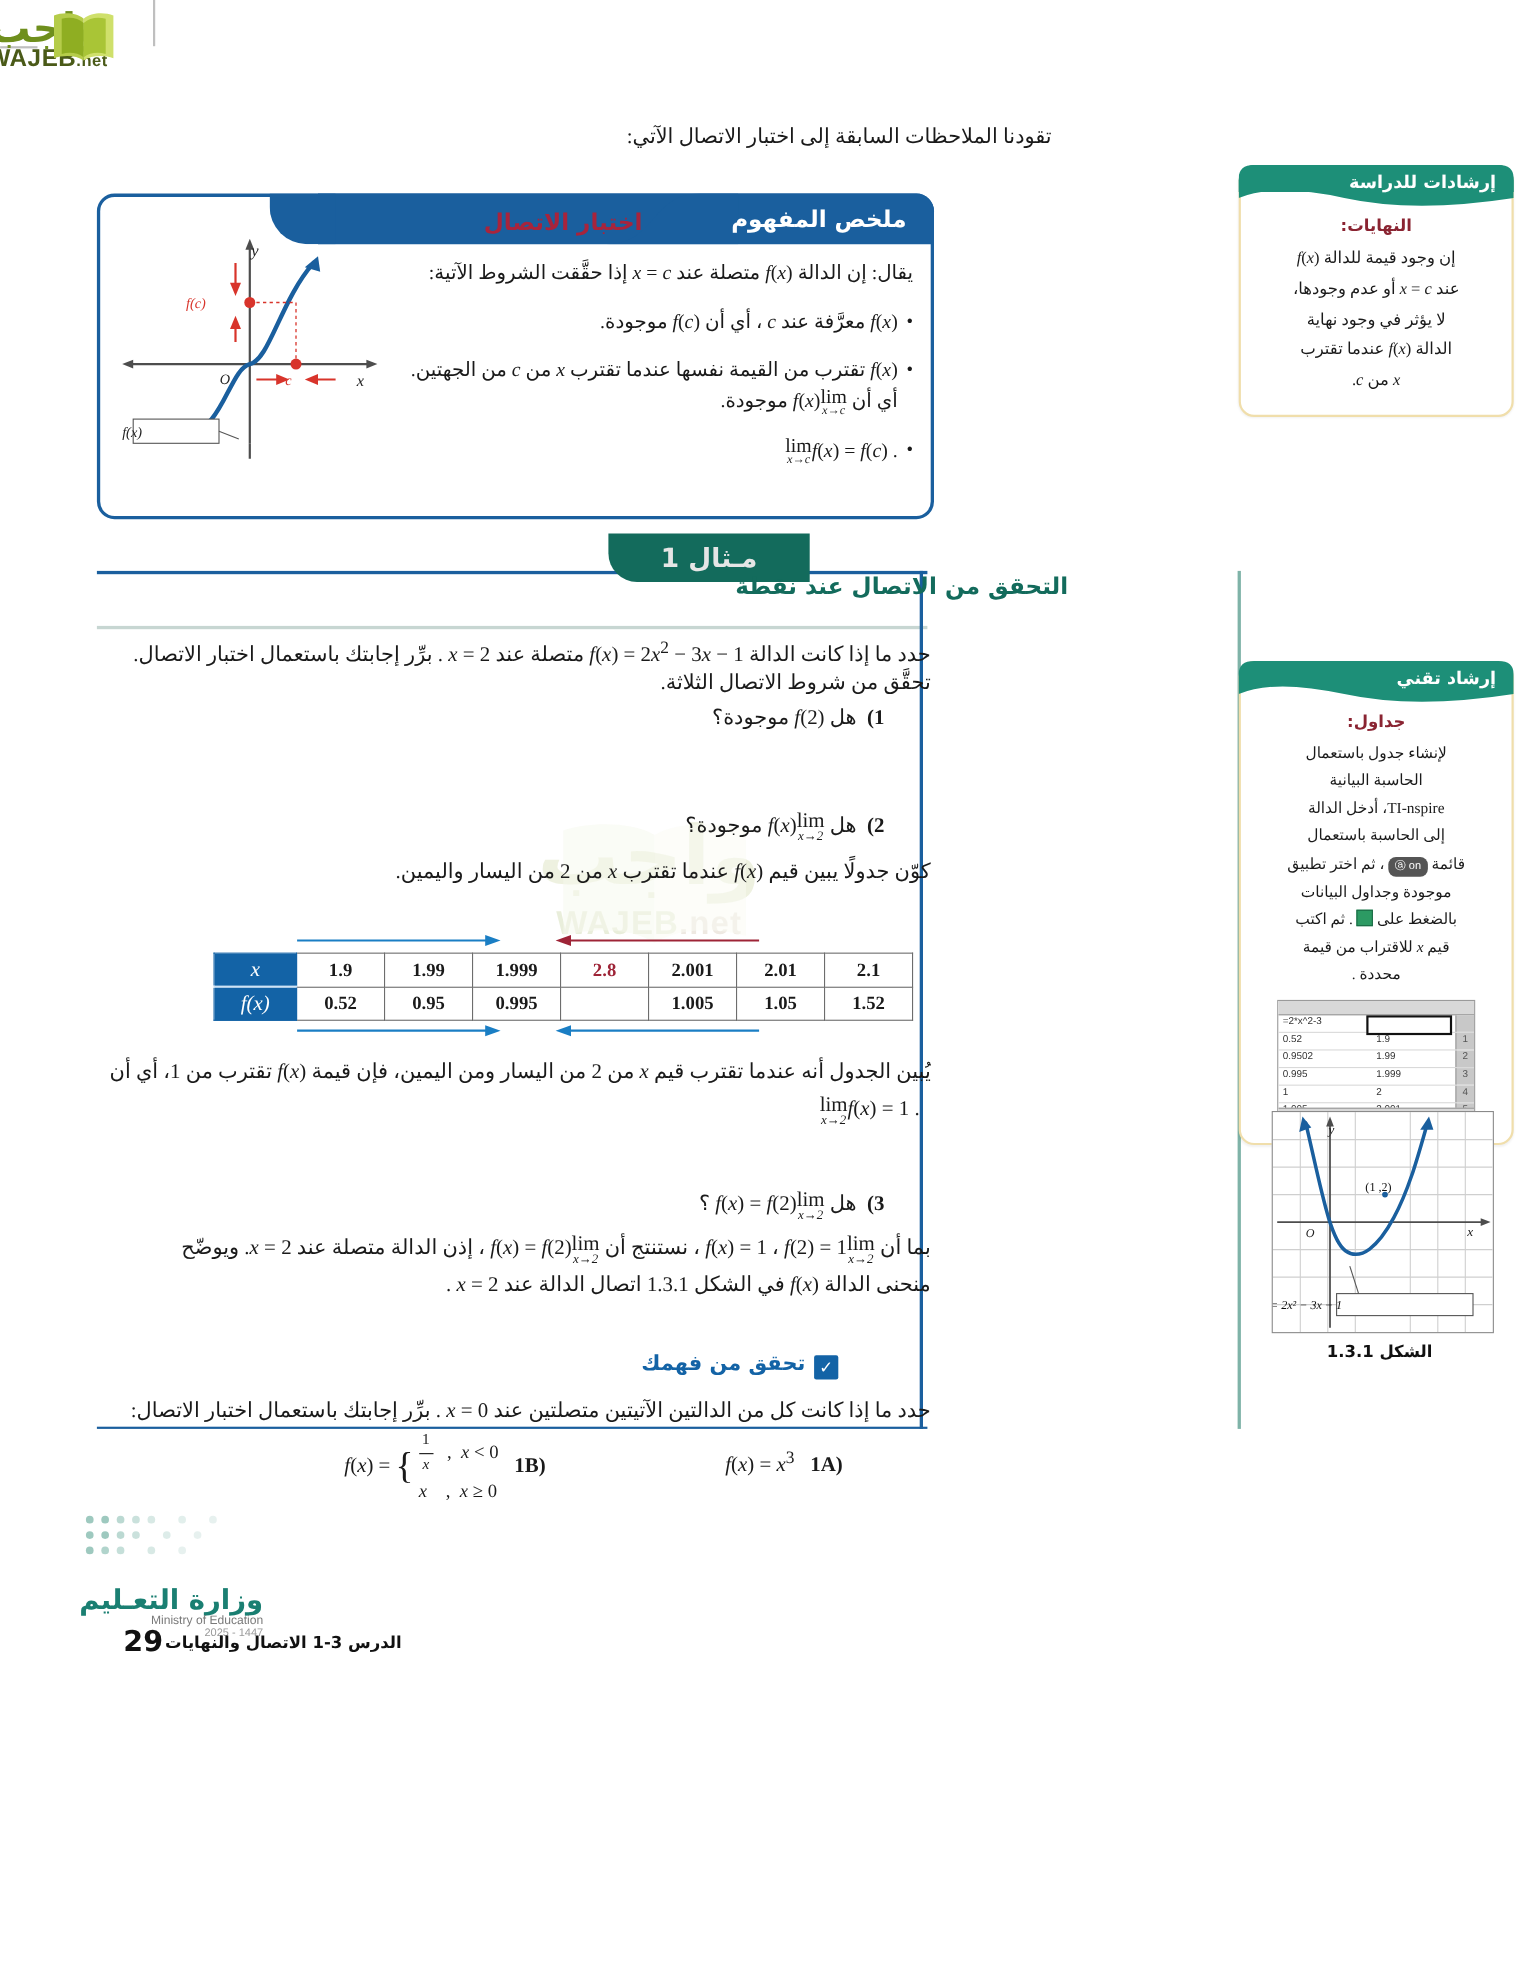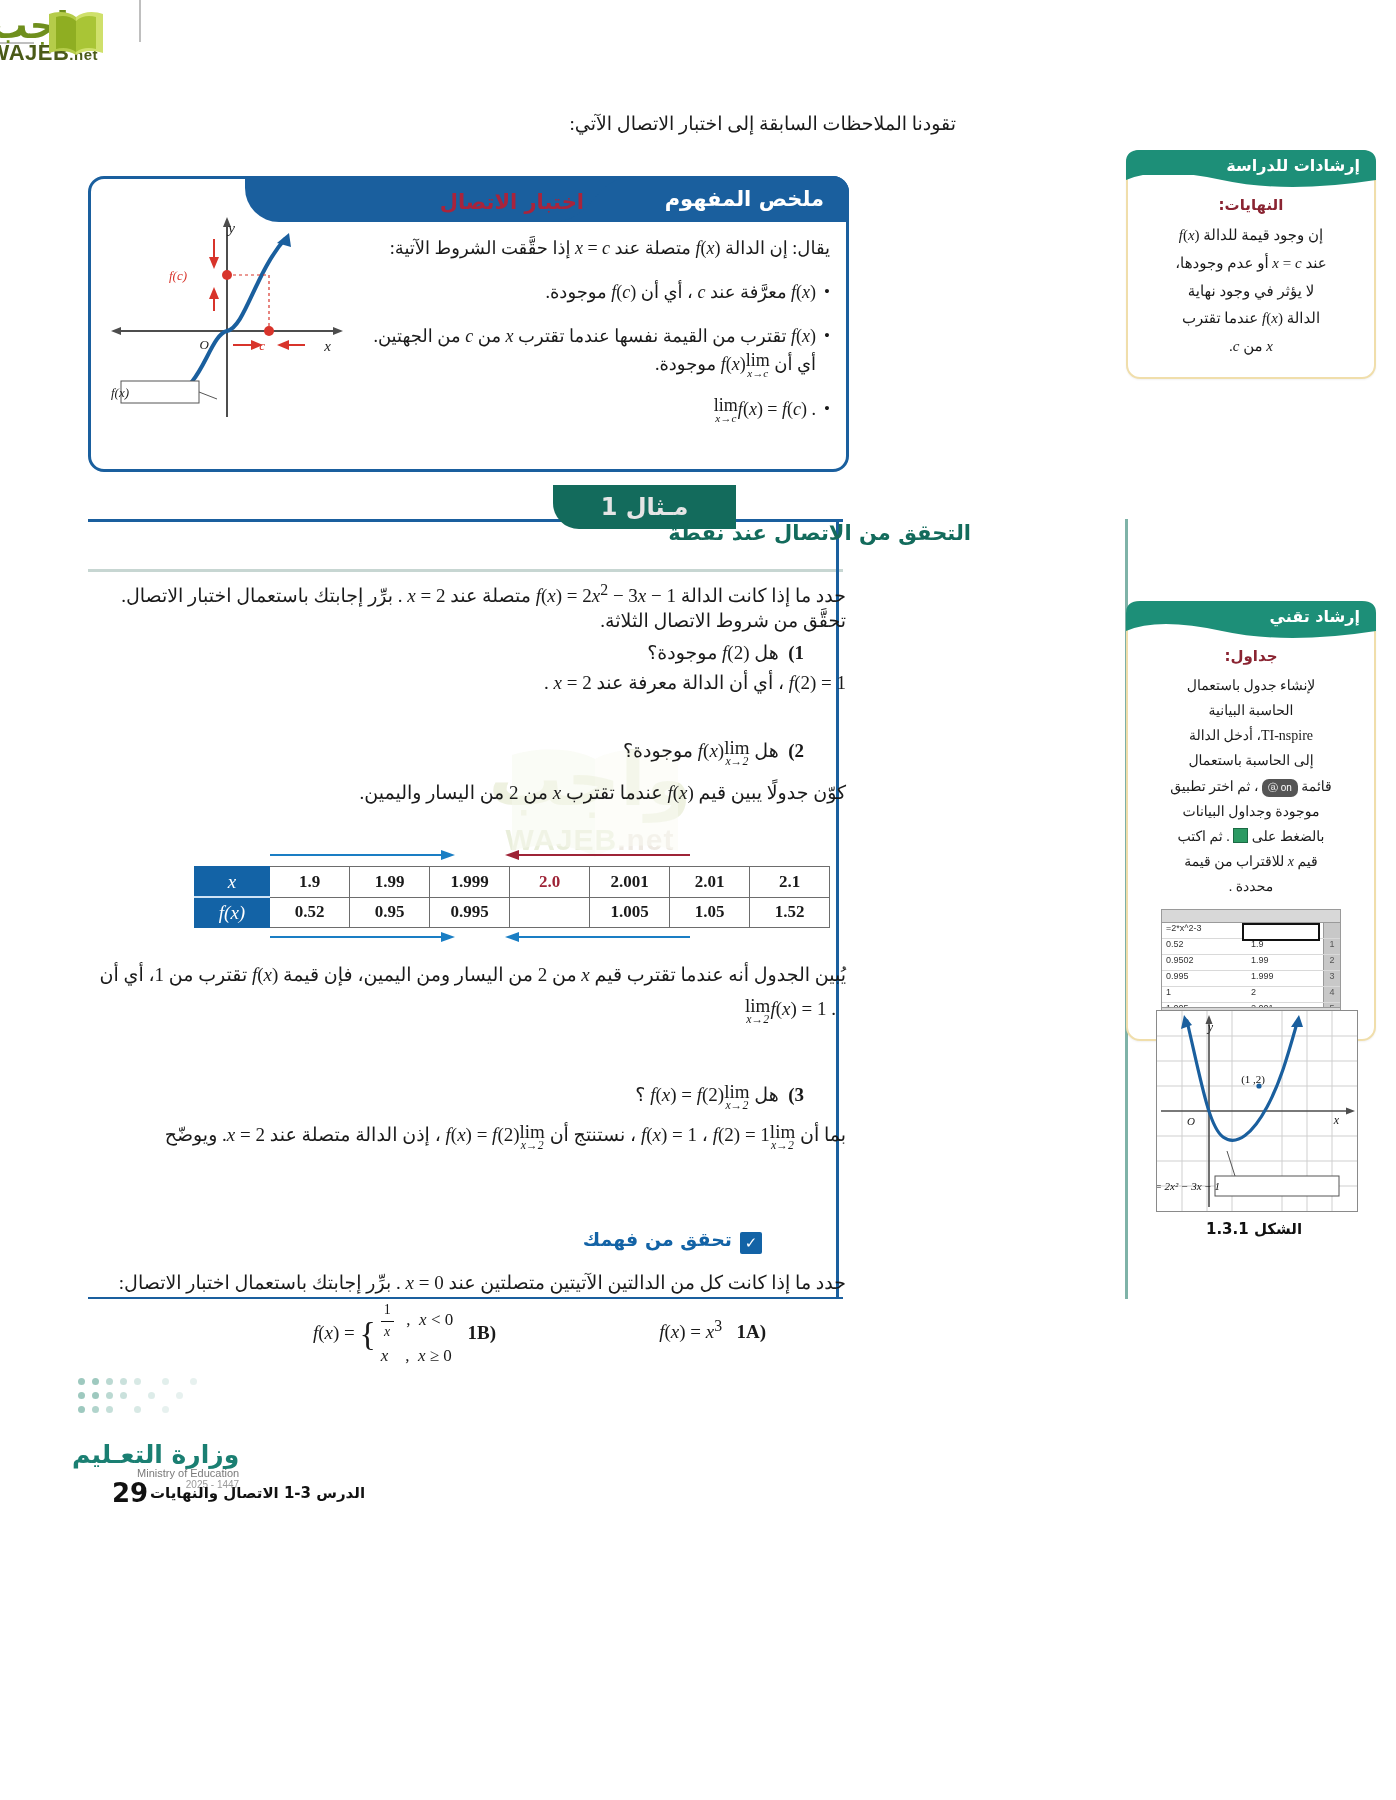--- a/index.html
+++ b/index.html
@@ -257,23 +257,20 @@
 
   <div class="p body-txt" style="right:550px;top:576px;width:0;white-space:nowrap;">
     حدد ما إذا كانت الدالة <span class="mi">f</span>(<span class="mi">x</span>) = 2<span class="mi">x</span><sup>2</sup> − 3<span class="mi">x</span> − 1 متصلة عند <span class="mi">x</span> = 2 . برِّر إجابتك باستعمال اختبار الاتصال.
   </div>
   <div class="p body-txt" style="right:550px;top:604px;white-space:nowrap;">تحقَّق من شروط الاتصال الثلاثة.</div>
 
   <div class="p body-txt" style="right:592px;top:636px;white-space:nowrap;">
     <b>1)</b>
     &nbsp;هل <span class="mi">f</span>(2) موجودة؟
   </div>
-  <div class="p body-txt" style="right:550px;top:666px;white-space:nowrap;">
-    <span class="mi">f</span>(2) = 1 ، أي أن الدالة معرفة عند <span class="mi">x</span> = 2 .
-  </div>
 
   <div class="p body-txt" style="right:592px;top:734px;white-space:nowrap;">
     <b>2)</b>
     &nbsp;هل&nbsp;<span class="lim" dir="ltr"><span class="op">lim</span><span class="sub"><span class="mi">x→2</span></span></span><span class="mi">f</span>(<span class="mi">x</span>) موجودة؟
   </div>
   <div class="p body-txt" style="right:550px;top:776px;white-space:nowrap;">
     كوّن جدولًا يبين قيم <span class="mi">f</span>(<span class="mi">x</span>) عندما تقترب <span class="mi">x</span> من 2 من اليسار واليمين.
   </div>
 
   <svg style="position:absolute;left:260px;top:846px;width:440px;height:18px">
@@ -289,21 +286,21 @@
     <polygon points="245,9 259,4 259,14" fill="#1a7ec4"></polygon>
   </svg>
 
   <table class="tbl">
     <tbody>
         <tr>
       <td class="hd">x</td>
       <td>1.9</td>
       <td>1.99</td>
       <td>1.999</td>
-      <td class="red">2.0</td>
+      <td class="red">2.8</td>
       <td>2.001</td>
       <td>2.01</td>
       <td>2.1</td>
     </tr>
     <tr>
       <td class="hd b">f(x)</td>
       <td>0.52</td>
       <td>0.95</td>
       <td>0.995</td>
       <td></td>
@@ -320,20 +317,23 @@
   <div class="p body-txt" style="right:560px;top:992px;white-space:nowrap;" dir="ltr">
     <span class="lim"><span class="op">lim</span><span class="sub"><span class="mi">x→2</span></span></span><span class="mi">f</span>(<span class="mi">x</span>) = 1 .
   </div>
 
   <div class="p body-txt" style="right:592px;top:1078px;white-space:nowrap;">
     <b>3)</b>
     &nbsp;هل&nbsp;<span class="lim" dir="ltr"><span class="op">lim</span><span class="sub"><span class="mi">x→2</span></span></span><span class="mi">f</span>(<span class="mi">x</span>) = <span class="mi">f</span>(2) ؟
   </div>
   <div class="p body-txt" style="right:550px;top:1118px;white-space:nowrap;">
     بما أن&nbsp;<span class="lim" dir="ltr"><span class="op">lim</span><span class="sub"><span class="mi">x→2</span></span></span><span class="mi">f</span>(<span class="mi">x</span>) = 1 ، <span class="mi">f</span>(2) = 1 ، نستنتج أن&nbsp;<span class="lim" dir="ltr"><span class="op">lim</span><span class="sub"><span class="mi">x→2</span></span></span><span class="mi">f</span>(<span class="mi">x</span>) = <span class="mi">f</span>(2) ، إذن الدالة متصلة عند <span class="mi">x</span> = 2. ويوضّح
+  </div>
+  <div class="p body-txt" style="right:550px;top:1152px;white-space:nowrap;">
+    منحنى الدالة <span class="mi">f</span>(<span class="mi">x</span>) في الشكل 1.3.1 اتصال الدالة عند <span class="mi">x</span> = 2 .
   </div>
 
   <div class="chk-icon">✓</div>
   <div class="chk-title">تحقق من فهمك</div>
   <div class="chk-bar"></div>
 
   <div class="p body-txt" style="right:550px;top:1266px;white-space:nowrap;">
     حدد ما إذا كانت كل من الدالتين الآتيتين متصلتين عند <span class="mi">x</span> = 0 . برِّر إجابتك باستعمال اختبار الاتصال:
   </div>
 

